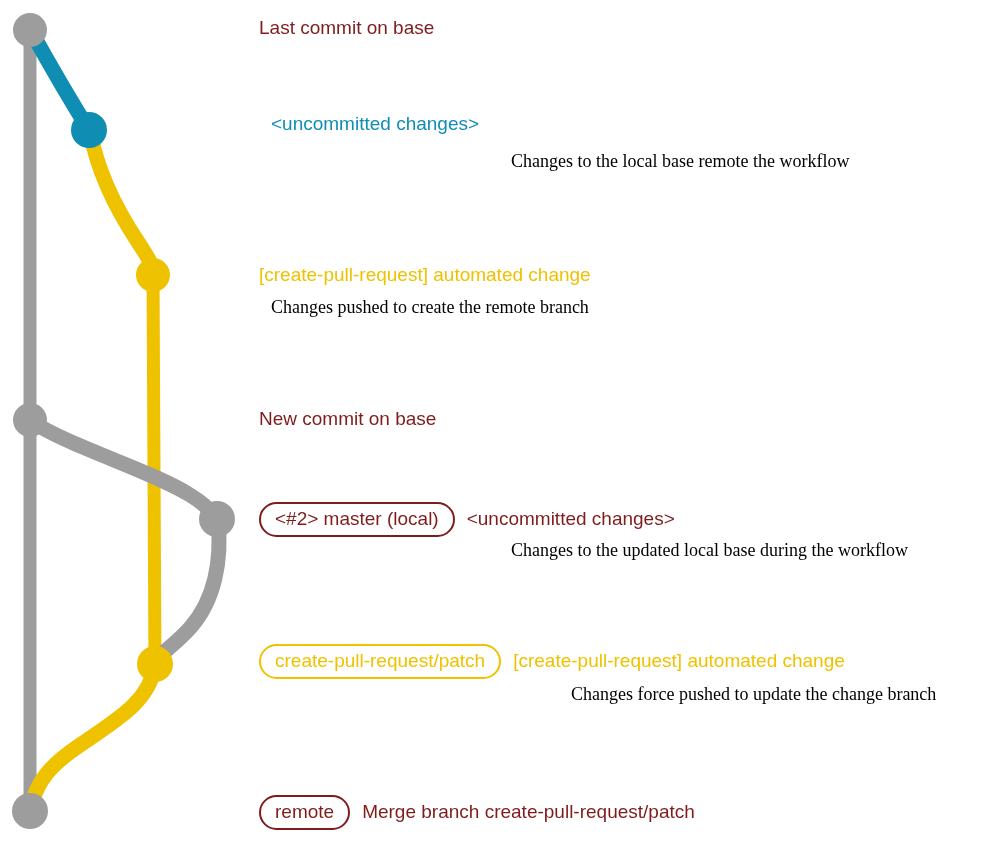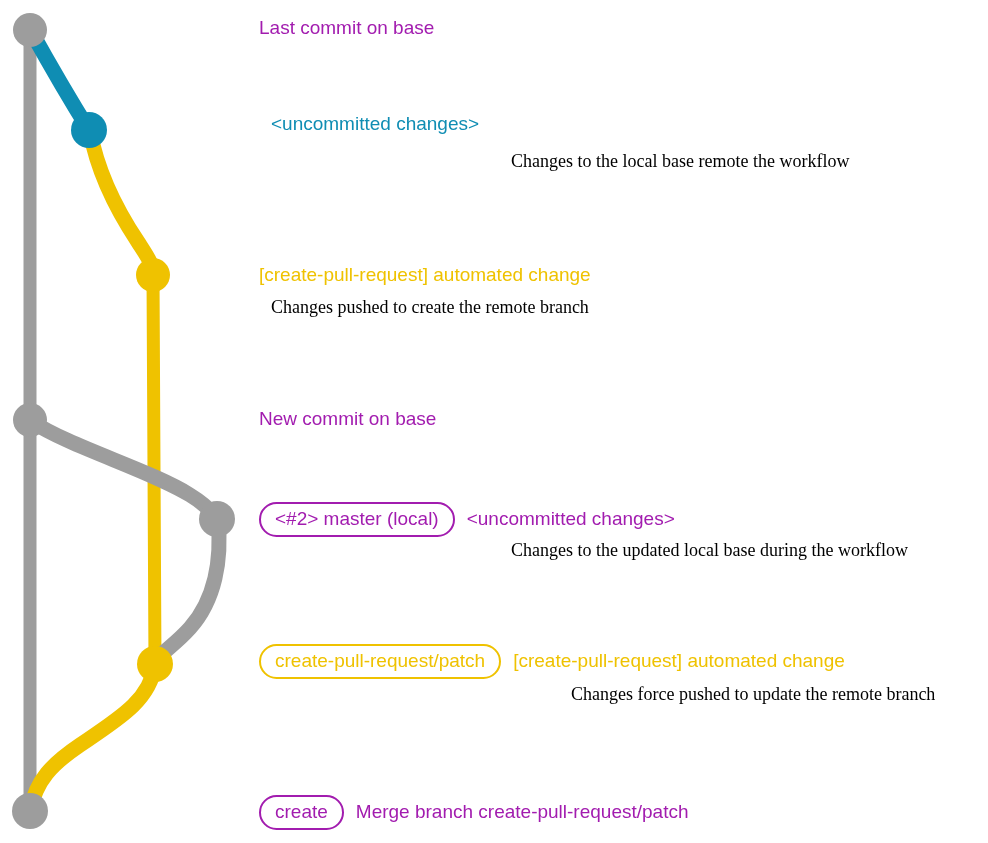--- a/index.html
+++ b/index.html
@@ -46,21 +46,21 @@
     font-size: 19px;
     font-family: "Liberation Sans", sans-serif;
   }
   .desc {
     position: absolute;
     font-family: "Liberation Serif", serif;
     font-size: 18px;
     color: #000000;
     white-space: nowrap;
   }
-  .c-gray   { color: #a21caf; }
+  .c-gray   { color: #7f1d1d; }
   .c-blue   { color: #0f8db3; }
   .c-yellow { color: #efc200; }
 </style>
 </head>
 <body>
 
 <svg id="graph-svg" viewBox="0 0 988 843">
 
   <path d="M30,30 L30,811" stroke="#9d9d9d" stroke-width="13" fill="none" stroke-linecap="round"></path>
 
@@ -105,18 +105,18 @@
 <div class="row" style="left:259px; top:502px;">
   <span class="ref-chip c-gray">&lt;#2&gt; master (local)</span>
   <span class="subject c-gray">&lt;uncommitted changes&gt;</span>
 </div>
 <div class="desc" style="left:511px; top:540px;">Changes to the updated local base during the workflow</div>
 
 <div class="row" style="left:259px; top:644px;">
   <span class="ref-chip c-yellow">create-pull-request/patch</span>
   <span class="subject c-yellow">[create-pull-request] automated change</span>
 </div>
-<div class="desc" style="left:571px; top:684px;">Changes force pushed to update the remote branch</div>
+<div class="desc" style="left:571px; top:684px;">Changes force pushed to update the change branch</div>
 
 <div class="row" style="left:259px; top:795px;">
-  <span class="ref-chip c-gray">create</span>
+  <span class="ref-chip c-gray">remote</span>
   <span class="subject c-gray">Merge branch create-pull-request/patch</span>
 </div>
 
 </body></html>

